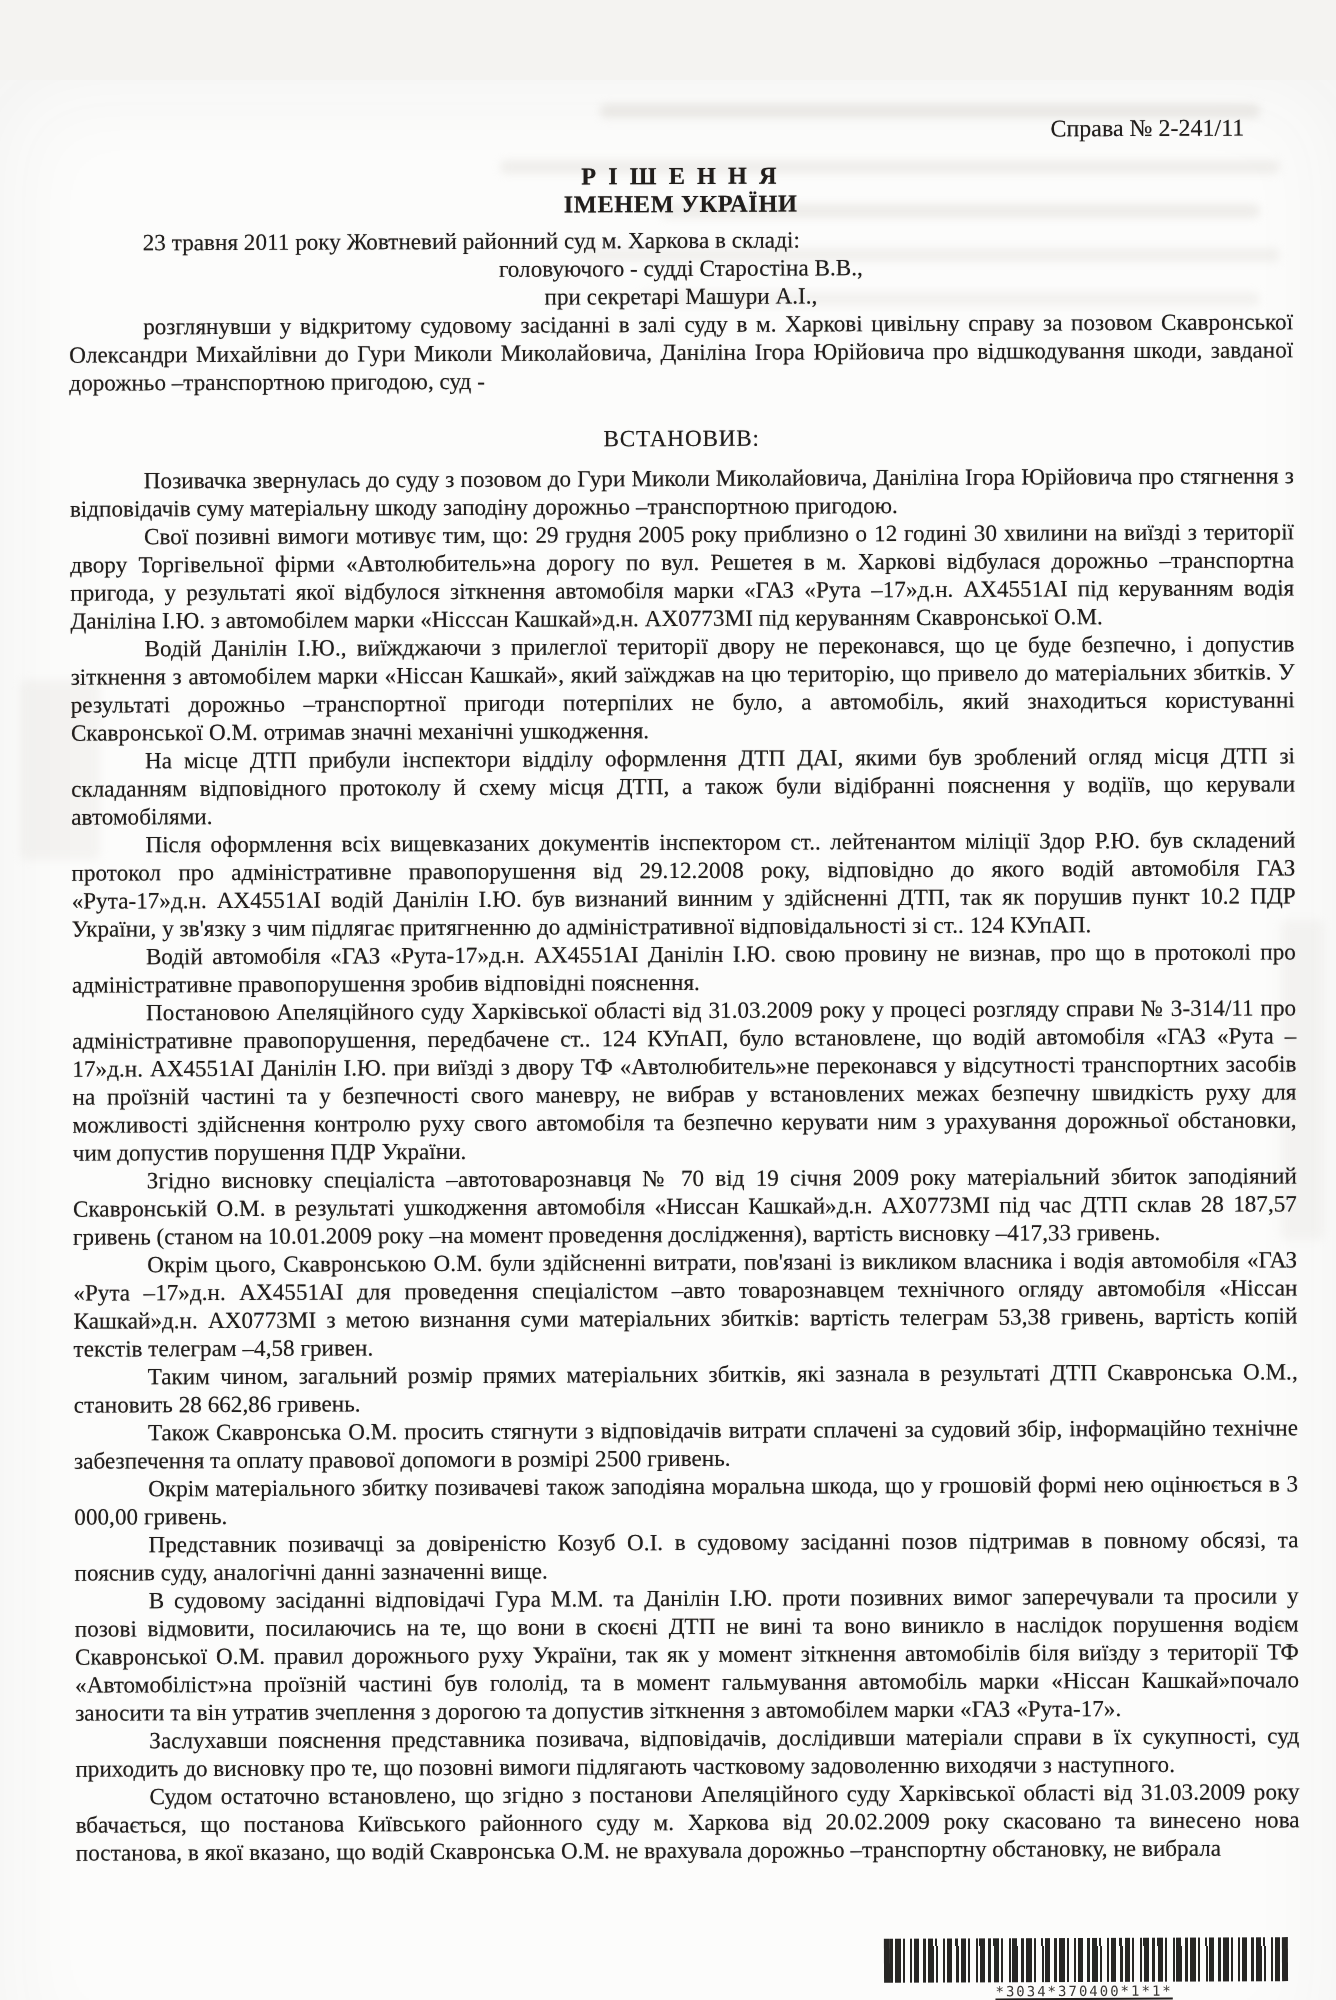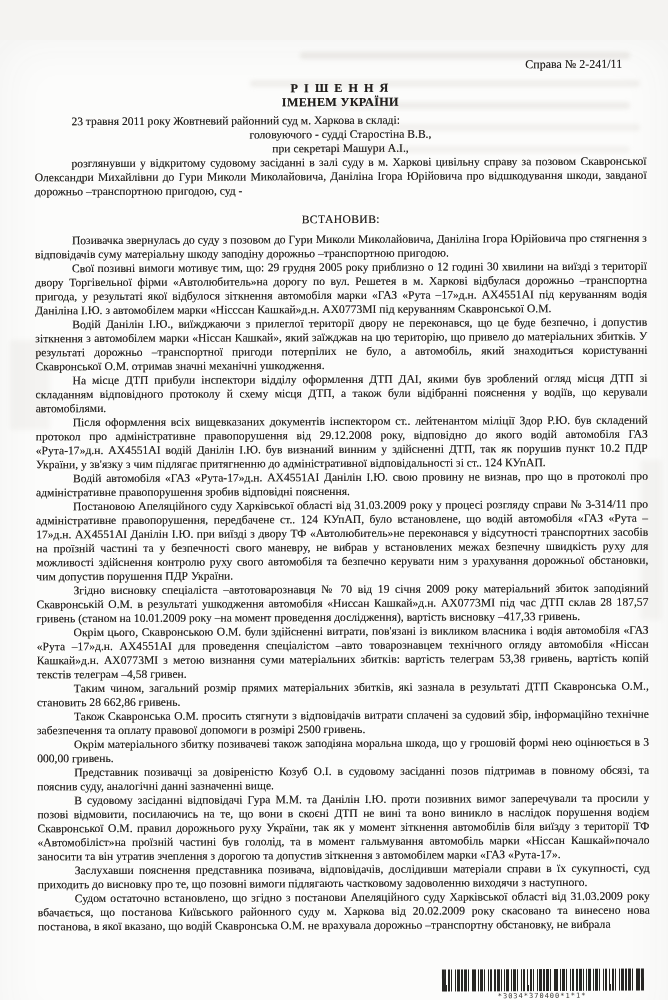--- a/index.html
+++ b/index.html
@@ -37,20 +37,21 @@
     margin:0;text-align:justify;text-indent:37px;
     hyphens:none;
   }
   .section-heading{
     text-align:center;margin:15px 0 6px 0;letter-spacing:.4px;
   }
   .barcode-wrap{
     position:absolute;right:26px;top:929px;width:200px;
     transform:rotate(-0.25deg);
     text-align:center;
+    text-decoration:underline;
   }
   .barcode{
     height:22px;width:196px;margin:0 auto;
     border-left:3px solid #161412;border-right:3px solid #161412;
     background:repeating-linear-gradient(90deg,
       #161412 0px 1.5px,#fcfcfb 1.5px 2.6px,
       #161412 2.6px 5.4px,#fcfcfb 5.4px 6.4px,
       #161412 6.4px 7.4px,#fcfcfb 7.4px 10.2px,
       #161412 10.2px 11.2px,#fcfcfb 11.2px 12px,
       #161412 12px 14.6px,#fcfcfb 14.6px 16.4px);

